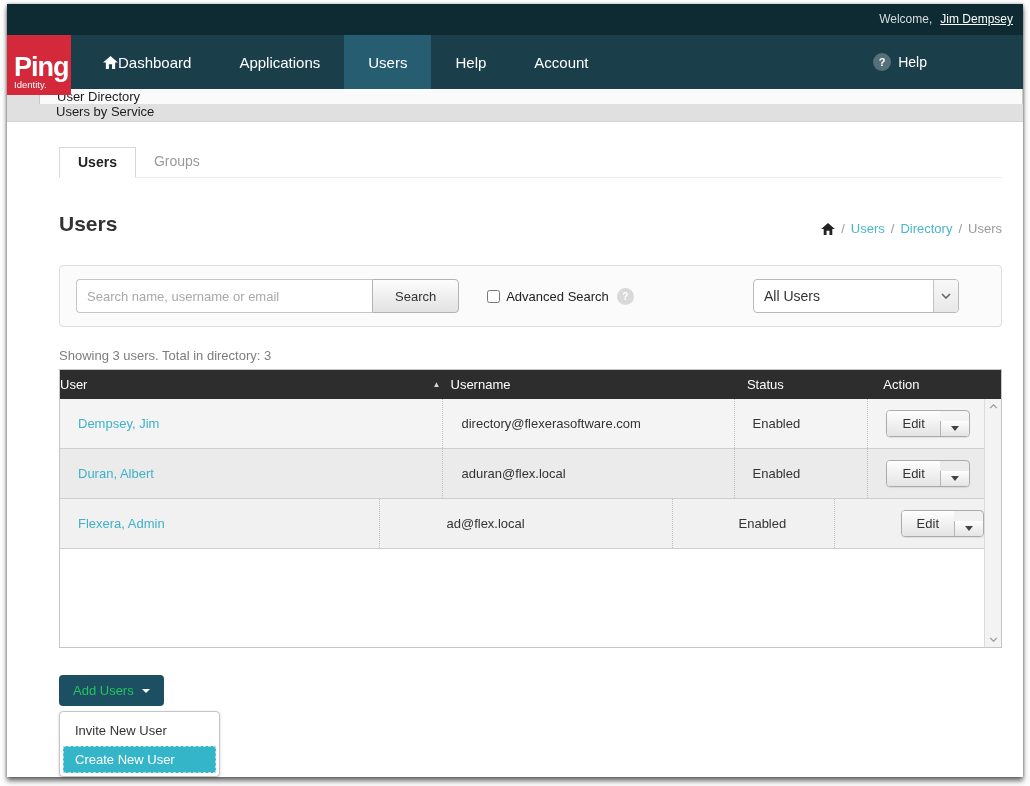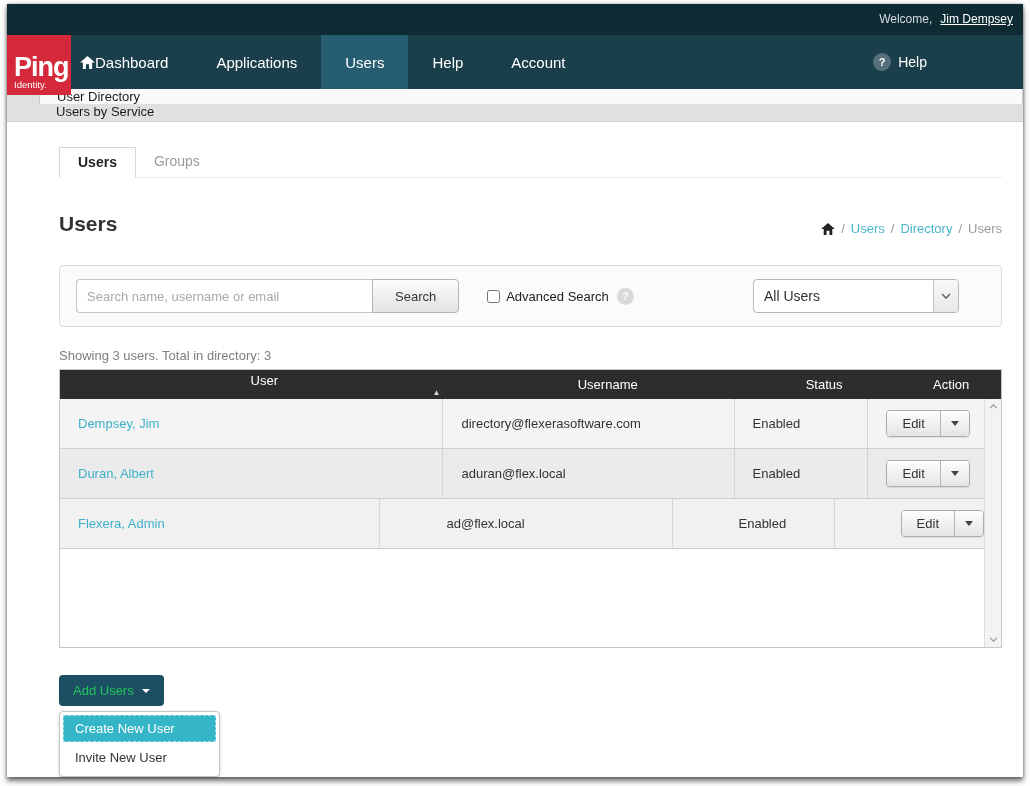--- a/index.html
+++ b/index.html
@@ -8,21 +8,21 @@
   .window { position:absolute; left:7px; right:7px; top:4px; bottom:9px; background:#fff;
             box-shadow:0 0 3px rgba(0,0,0,.35), 0 4px 5px rgba(0,0,0,.55); display:flex; flex-direction:column; }
 
   
   .topbar { height:32px; background:#0e2a33; display:flex; align-items:center; justify-content:flex-end;
             padding-right:10px; color:#d7dde0; font-size:12px; }
   .topbar .welcome { margin-right:8px; }
   .topbar a.userlink { color:#fff; text-decoration:underline; cursor:pointer; }
 
   
-  .nav { height:56px; background:#1b3e4b; display:flex; align-items:stretch; padding-left:49px; position:relative;justify-content:space-between; }
+  .nav { height:56px; background:#1b3e4b; display:flex; align-items:stretch; padding-left:72px; position:relative;justify-content:space-between; }
   .nav-item { display:flex; align-items:center; padding:0 24px; color:#fff; font-size:15px; cursor:pointer; }
   .nav-item.active { background:#265d70; }
   .home-glyph { width:15px; height:13px; fill:#fff; }
   .nav-right { margin-left:auto; display:flex; align-items:center; padding-right:96px; gap:7px; color:#fff; font-size:14px; }
   .q-circle { width:18px; height:18px; border-radius:50%; background:#55707b; color:#fff; font-size:11px; font-weight:bold;
               display:flex; align-items:center; justify-content:center; }
 
   
   .logo { position:absolute; left:0; top:0; width:64px; height:60px; background:#d4293a; z-index:5;
           display:flex; flex-direction:column; justify-content:flex-end; padding:4px 6px 5px 7px; cursor:pointer; }
@@ -69,32 +69,32 @@
   .filter-select .chev-box { width:25px; height:100%; border-left:1px solid #c4c4c4; background:linear-gradient(#f8f8f8,#e8e8e8);
                              display:flex; align-items:center; justify-content:center; }
   .chev-svg { width:10px; height:6px; stroke:#666; stroke-width:1.6; fill:none; }
 
   
   .summary { margin-top:21px; font-size:13px; color:#7d7d7d; }
 
   
   .user-table { margin-top:6px; border:1px solid #c6c6c6; height:279px; position:relative; background:#fff; }
   .thead { height:29px; background:#2d2d2d; display:flex; align-items:center; color:#fff; font-size:13px; }
-  .th { padding-left:18px; display:flex; align-items:center;flex-direction:column; }
+  .th { display:flex; align-items:center; }
   .col-user { width:41.5%; } .col-uname { width:31.5%; } .col-status { width:14.5%; } .col-action { flex:1; }
   .sort-arrow { margin-left:auto; margin-right:10px; font-size:8px; color:#d8d8d8; }
   .tbody { position:absolute; top:29px; bottom:0; left:0; right:17px; }
   .trow { height:50px; display:flex; align-items:stretch; border-bottom:1px solid #cfcfcf; font-size:13px; }
   .trow:nth-child(1){ background:#f4f4f4; } .trow:nth-child(2){ background:#ebebeb; } .trow:nth-child(3){ background:#f1f1f1;gap:48px; }
   .td { padding-left:18px; display:flex; align-items:center; border-right:1px dotted #bdbdbd; }
   .td:last-child { border-right:none; }
   .user-link { color:#41b1c9; text-decoration:none; cursor:pointer; }
   .cell-text { color:#333; }
   .split-btn { display:inline-flex; border:1px solid #ababab; border-radius:4px; overflow:hidden; cursor:pointer;
-               box-shadow:0 1px 1px rgba(0,0,0,.08); }
+               box-shadow:0 1px 1px rgba(0,0,0,.08);align-items:flex-end; }
   .split-btn .edit-part { padding:5px 15px; font-size:13px; color:#333; background:linear-gradient(#fefefe,#e4e4e4); }
   .split-btn .caret-part { padding:5px 10px; border-left:1px solid #b5b5b5; background:linear-gradient(#fefefe,#e4e4e4);
                            display:flex; align-items:center; }
   .caret-down { width:0; height:0; border-left:4px solid transparent; border-right:4px solid transparent; border-top:5px solid #444; }
   .vscroll { position:absolute; top:29px; right:0; bottom:0; width:17px; background:#f3f3f3; border-left:1px solid #dcdcdc;
              display:flex; flex-direction:column; justify-content:space-between; align-items:center; cursor:pointer; }
   .scroll-chev { width:9px; height:5px; stroke:#9a9a9a; stroke-width:1.5; fill:none; margin:5px 0; }
 
   
   .add-users-btn { margin-top:27px; display:inline-flex; align-items:center; gap:8px; background:#1d4f63; color:#22c55e;
@@ -298,19 +298,19 @@
         </div>
       </div>
 
       
       <button class="add-users-btn">
         <span>Add Users</span>
         <span class="caret-down-white"></span>
       </button>
 
       <div class="dropdown-menu">
+        <div class="menu-item normal">Invite New User</div>
         <div class="menu-item highlight">Create New User</div>
-        <div class="menu-item normal">Invite New User</div>
       </div>
 
     </div>
   </div>
 </div>
 
 </body></html>

